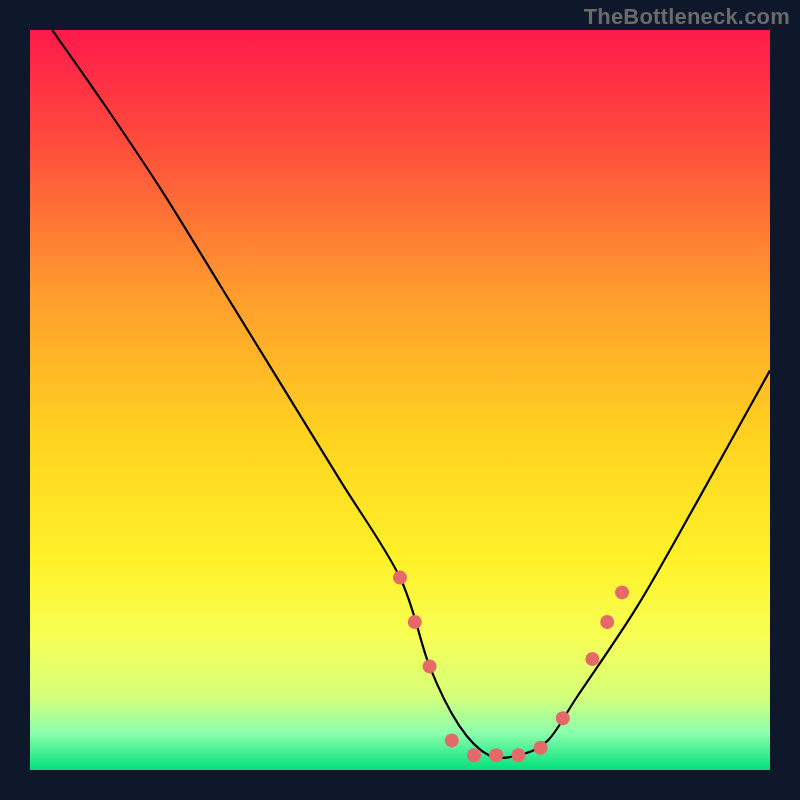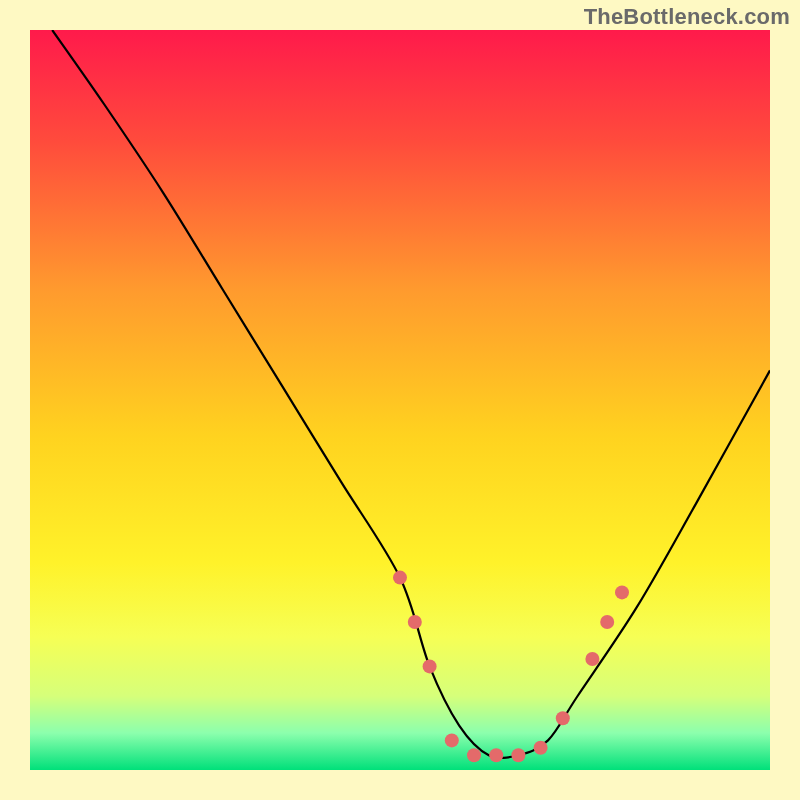--- a/index.html
+++ b/index.html
@@ -8,21 +8,21 @@
     width: 800px;
     height: 800px;
     background: #000;
     font-family: Arial, Helvetica, sans-serif;
     overflow: hidden;
   }
   .frame {
     position: relative;
     width: 800px;
     height: 800px;
-    background: #fef9c3;
+    background: #0f172a;
   }
   .watermark {
     position: absolute;
     top: 4px;
     right: 10px;
     color: #6a6a6a;
     font-size: 22px;
     font-weight: 600;
     letter-spacing: 0.2px;
     z-index: 10;

